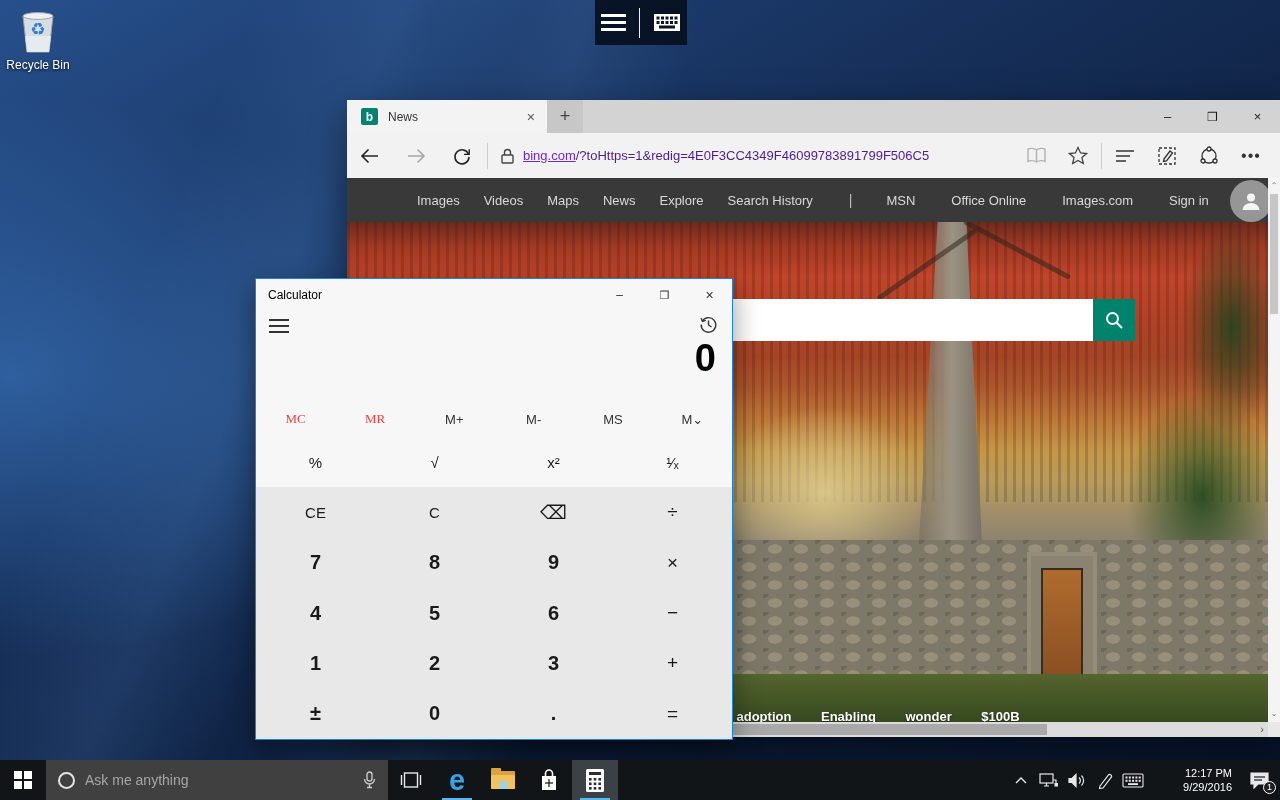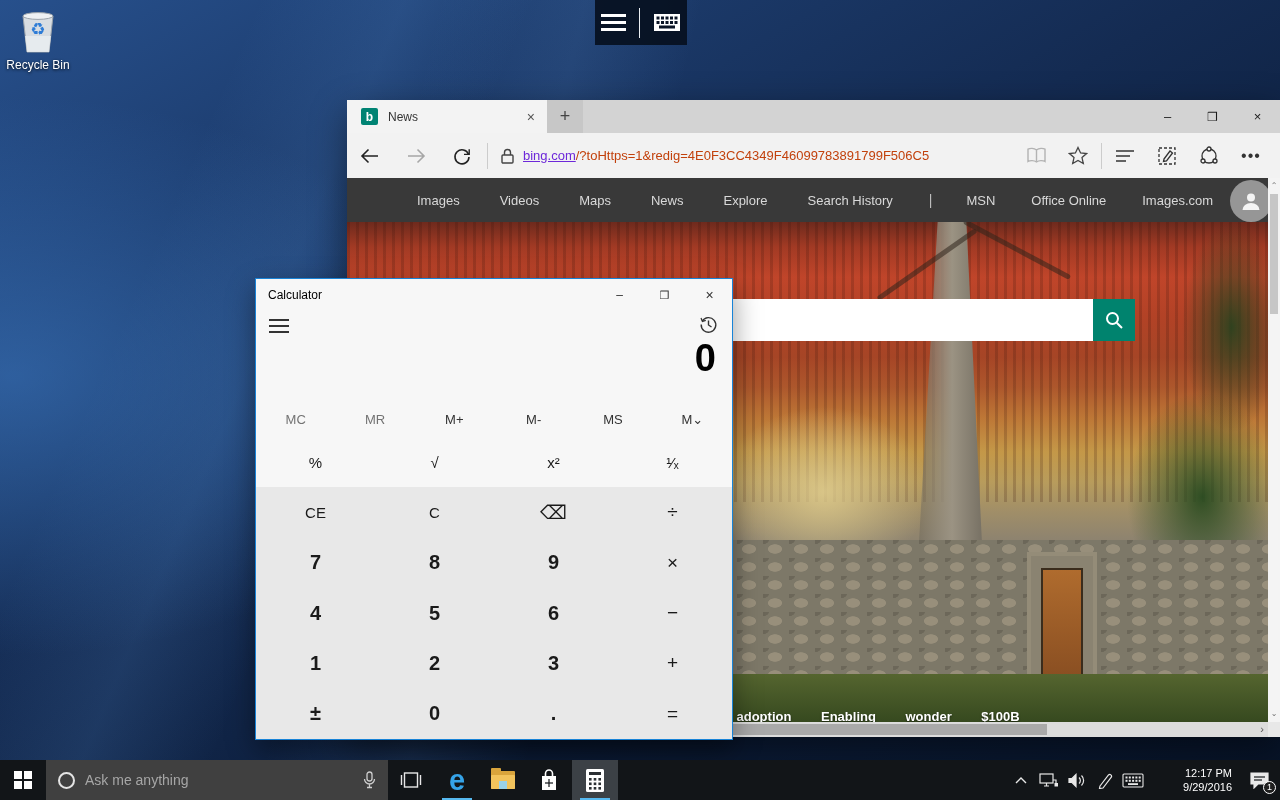--- a/index.html
+++ b/index.html
@@ -42,27 +42,27 @@
   .win-ctrls { margin-left:auto; display:flex; }
   .wc { width:45px; display:flex; align-items:center; justify-content:center; font-size:13px; color:#1a1a1a; }
   .wc.max { font-size:12px; }
 
   .addressbar { position:absolute; left:0; top:33px; width:933px; height:45px; background:#f2f2f2; display:flex; align-items:center; }
   .nav-ic { width:46px; display:flex; align-items:center; justify-content:center; }
   .ab-divider { width:1px; height:26px; background:#ccc; margin:0 2px; }
   .url-box { display:flex; align-items:center; gap:8px; padding-left:10px; flex:1; min-width:0; }
   .url-text { font-size:13px; white-space:nowrap; overflow:hidden; }
   .url-domain { color:#6d28d9;text-decoration:underline; }
-  .url-path { color:#c2410c; }
+  .url-path { color:#4c1d95; }
   .ab-right { display:flex; align-items:center; margin-left:auto; padding-right:8px; }
   .ab-right .nav-ic { width:42px; }
   .dots { font-size:16px; color:#333; letter-spacing:1px; }
 
   .bing-nav { position:absolute; left:0; top:78px; width:933px; height:44px; background:#393939; display:flex; align-items:center; overflow:hidden; }
-  .bnav-group { display:flex; align-items:center; gap:40px; }
+  .bnav-group { display:flex; align-items:center; gap:24px; }
   .bnav-left { margin-left:70px; }
   .bnav-right { margin-left:34px; gap:36px; }
   .bnav-item { color:#d9d9d9; font-size:13px; white-space:nowrap; cursor:pointer; }
   .bnav-sep { color:#bdbdbd; margin-left:36px; font-size:14px; }
   .avatar-circle { position:absolute; right:8px; top:2px; width:42px; height:42px; border-radius:50%; background:#969696; display:flex; align-items:center; justify-content:center; }
 
   
   .photo { position:absolute; left:0; top:122px; width:921px; height:500px; overflow:hidden;
     background:linear-gradient(180deg,
       #6e2a1d 0%, #a23a24 5%, #c0452a 11%, #b24226 19%, #a64526 27%,
@@ -115,21 +115,21 @@
   }
   .calc-titlebar { position:absolute; left:0; top:0; width:100%; height:32px; display:flex; align-items:center; }
   .calc-title { font-size:12px; color:#000; margin-left:12px; flex:1; }
   .cwc { width:45px; height:32px; display:flex; align-items:center; justify-content:center; font-size:12px; color:#333; }
   .calc-menu { position:absolute; left:13px; top:40px; display:flex; flex-direction:column; gap:4px; cursor:pointer; }
   .calc-menu i { width:20px; height:2px; background:#333; display:block; }
   .calc-history { position:absolute; right:14px; top:36px; }
   .calc-display { position:absolute; right:16px; top:58px; font-size:38px; font-weight:bold; color:#000; }
   .calc-memrow { position:absolute; left:0; top:122px; width:100%; height:36px; display:grid; grid-template-columns:repeat(6,1fr); }
   .mem { display:flex; align-items:center; justify-content:center; font-size:13px; color:#333; }
-  .mem.dis { color:#737373; }
+  .mem.dis { color:#ef4444;font-family:Liberation Serif, serif; }
   .calc-keypad { position:absolute; left:0; top:158px; width:100%; height:302px; display:grid;
     grid-template-columns:repeat(4,1fr); grid-template-rows:repeat(6,1fr); }
   .key { display:flex; align-items:center; justify-content:center; color:#1a1a1a; cursor:pointer; }
   .key.function { background:#f7f7f7; font-size:15px; }
   .key.standard { background:#e8e8e8; }
   .key.kdigit { font-size:20px; font-weight:bold; }
   .key.kop { font-size:19px; }
   .key.ktext { font-size:15px; }
 
   

